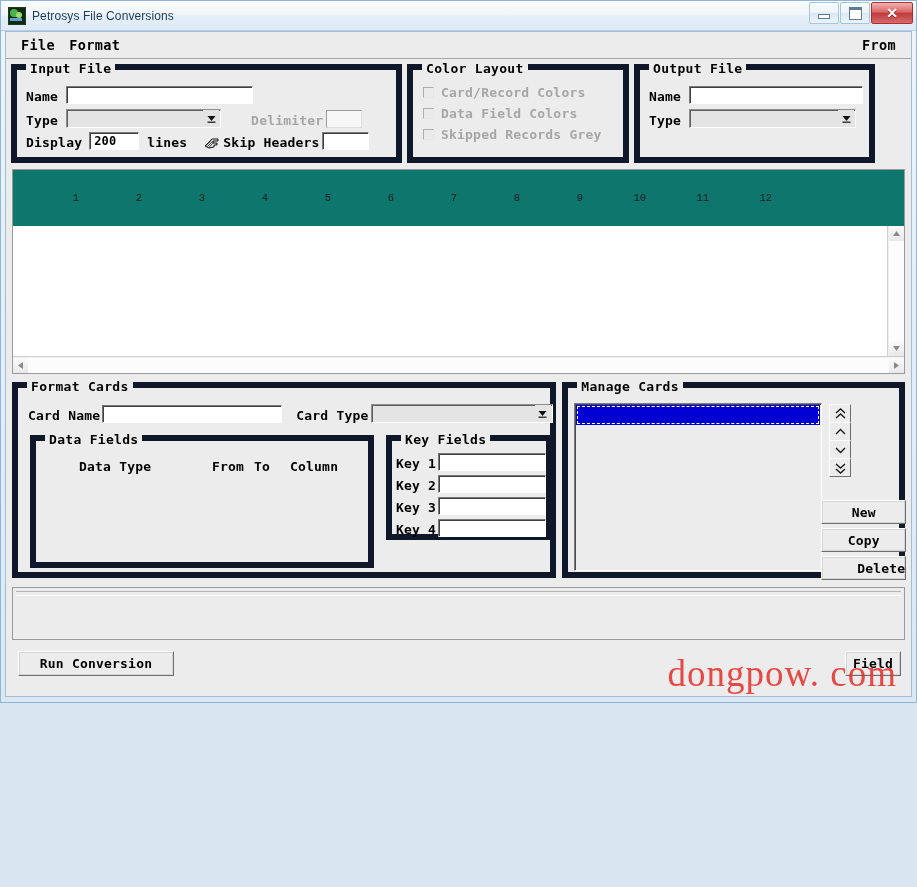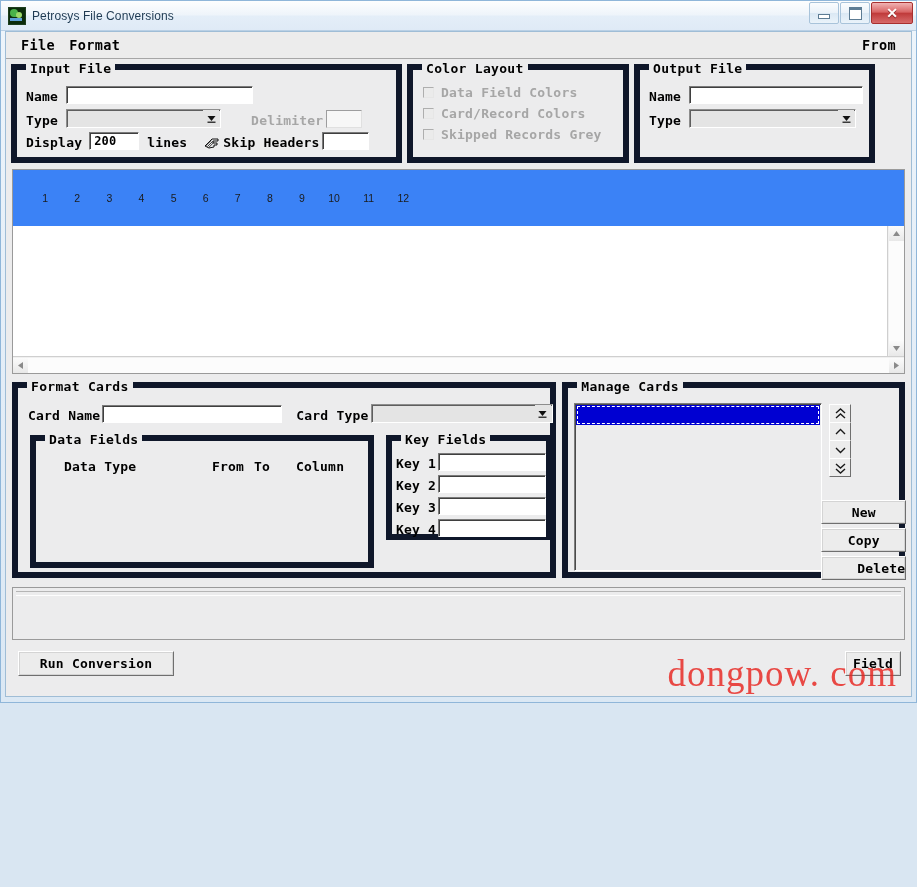--- a/index.html
+++ b/index.html
@@ -128,22 +128,22 @@
   }
   .disabled-text{color:#a6a6a6;}
   
   .viewwrap{
     margin:6px 6px 0 6px;flex:0 0 auto;
     border:1px solid #9a9a9a;background:#fff;
     box-sizing:border-box;display:flex;flex-direction:column;
     height:205px;
   }
   .ruler{
-    flex:0 0 auto;background:#3b82f6;overflow:hidden;padding:1px 0 0 3px;
-    font-family:Liberation Sans, sans-serif;font-size:10.5px;color:#1b1b1b;
+    flex:0 0 auto;background:#0f766e;overflow:hidden;padding:1px 0 0 3px;
+    font-family:Liberation Mono, monospace;font-size:10.5px;color:#1b1b1b;
     line-height:11px;white-space:pre;letter-spacing:0;
   }
   .ruler .tens{letter-spacing:0;}
   .viewbody{flex:1 1 auto;display:flex;min-height:0;}
   .viewtext{flex:1 1 auto;background:#fff;}
   .vscroll{
     flex:0 0 16px;width:16px;background:#f0f0f0;border-left:1px solid #cfcfcf;
     display:flex;flex-direction:column;align-items:center;justify-content:space-between;
   }
   .sbtn{width:15px;height:15px;display:flex;align-items:center;justify-content:center;background:linear-gradient(180deg,#fbfbfb,#e8e8e8);}
@@ -287,25 +287,25 @@
             <span class="mono sm" style="padding-left:3px;display:block;line-height:16px;"></span>
           </span>
         </div>
       </div>
 
       <div class="gbox" id="color-layout">
         <div class="legend">Color Layout</div>
         <div style="position:absolute;left:10px;top:12px;">
           <div class="cbrow">
             <span class="cbox"></span>
-            <span class="mono lbl disabled-text">Data Field Colors</span>
+            <span class="mono lbl disabled-text">Card/Record Colors</span>
           </div>
           <div class="cbrow">
             <span class="cbox"></span>
-            <span class="mono lbl disabled-text">Card/Record Colors</span>
+            <span class="mono lbl disabled-text">Data Field Colors</span>
           </div>
           <div class="cbrow">
             <span class="cbox"></span>
             <span class="mono lbl disabled-text">Skipped Records Grey</span>
           </div>
         </div>
       </div>
 
       <div class="gbox" id="output-file">
         <div class="legend">Output File</div>
@@ -383,24 +383,24 @@
                   <polygon points="0.5,2 8.5,2 4.5,7" fill="#111"></polygon>
                   <rect x="0.5" y="7.6" width="8" height="1.2" fill="#111"></rect>
                 </svg>
             </span>
           </span>
         </div>
 
         <div class="gbox" id="data-fields">
           <div class="legend">Data Fields</div>
           <div class="colhdr">
-            <span class="mono" style="position:absolute;left:28px;">Data Type</span>
+            <span class="mono" style="position:absolute;left:43px;">Data Type</span>
             <span class="mono" style="position:absolute;left:176px;">From</span>
             <span class="mono" style="position:absolute;left:218px;">To</span>
-            <span class="mono" style="position:absolute;left:260px;">Column</span>
+            <span class="mono" style="position:absolute;left:254px;">Column</span>
           </div>
           <div style="position:absolute;left:2px;right:2px;top:40px;bottom:2px;"></div>
         </div>
 
         <div class="gbox" id="key-fields">
           <div class="legend">Key Fields</div>
           <div style="position:absolute;left:4px;top:12px;">
             <div class="row" style="margin-bottom:4px;">
               <span class="mono lbl">Key 1</span>
               <span class="tfield" style="width:108px;margin-left:2px;">

